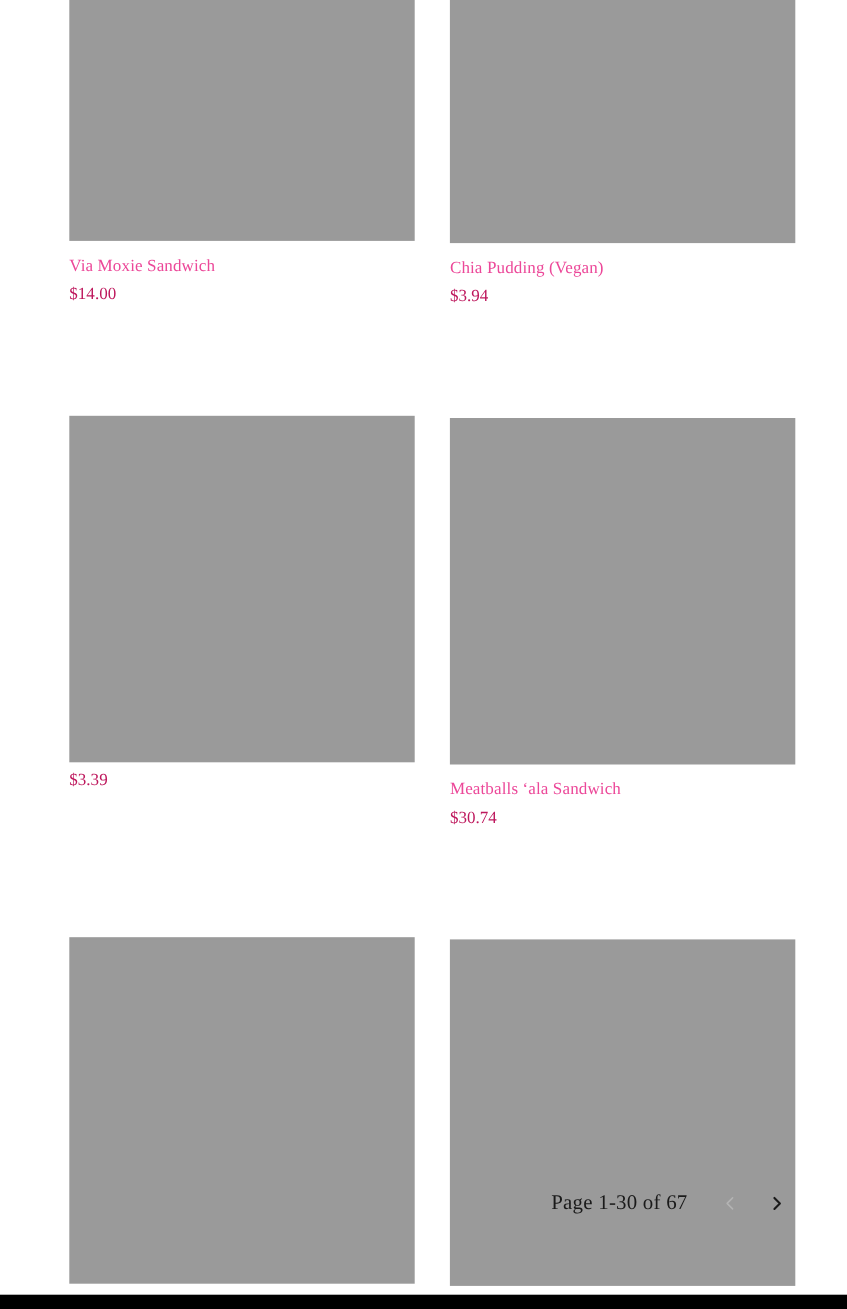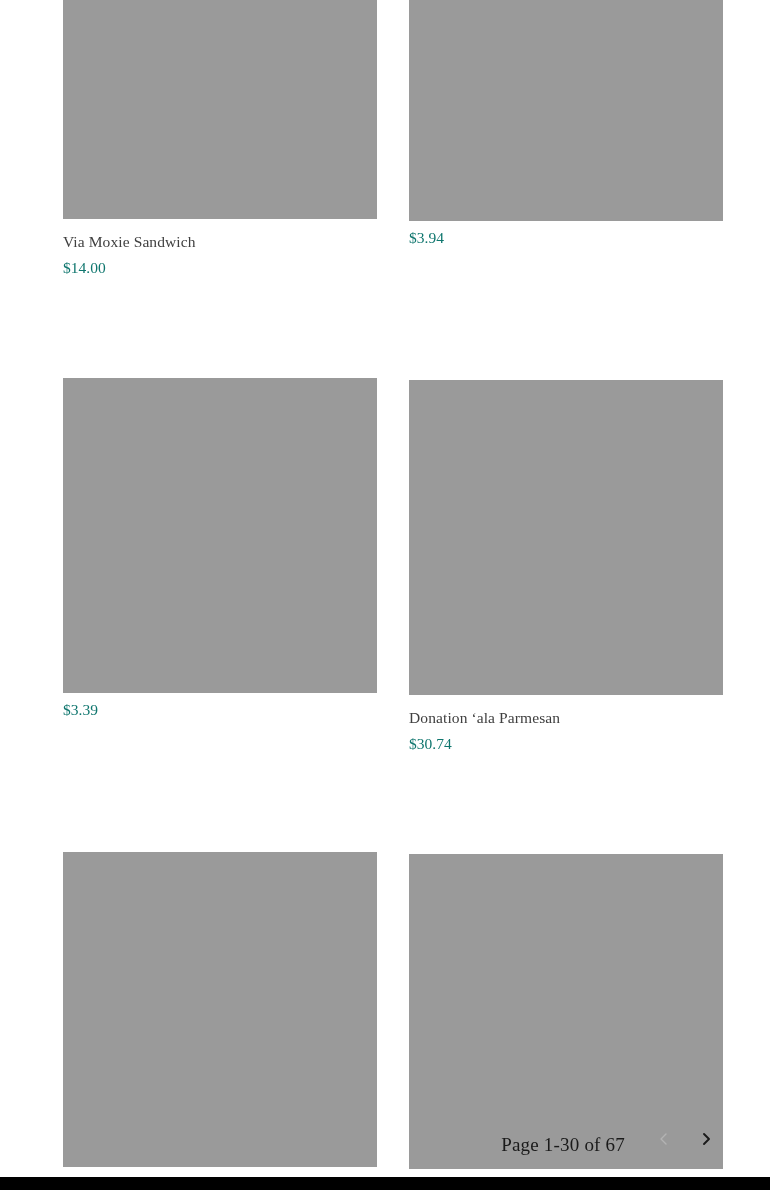--- a/index.html
+++ b/index.html
@@ -43,37 +43,37 @@
     width: 314px;
     height: 315px;
     background: #9a9a9a;
     display: block;
   }
   .product-title {
     font-size: 15.5px;
     line-height: 1.25;
     margin-top: 13px;
     letter-spacing: .1px;
-    color: #404040;
+    color: #ec4899;
   }
   .product-price {
     font-size: 15.5px;
     line-height: 1.25;
     margin-top: 7px;
-    color: #0f766e;
+    color: #be185d;
   }
 
   
   .pagination {
     position: absolute;
     left: 0;
     right: 47px;
-    top: 1122px;
+    top: 1077px;
     display: flex;
-    align-items: flex-end;
+    align-items: center;
     justify-content: flex-end;
     gap: 0;
   }
   .pagination-label {
     font-size: 19px;
     color: #1a1a1a;
     letter-spacing: .2px;
     margin-right: 22px;
   }
   .page-btn {
@@ -108,32 +108,33 @@
 <div class="product-grid">
 
   <div class="grid-row">
     <a class="product-card col-left" href="#">
       <span class="product-thumb"></span>
       <div class="product-title">Via Moxie Sandwich</div>
       <div class="product-price">$14.00</div>
     </a>
     <a class="product-card col-right" href="#">
       <span class="product-thumb"></span>
+      <div class="product-title">Chia Pudding (Vegan)</div>
       <div class="product-price">$3.94</div>
     </a>
   </div>
 
   <div class="grid-row">
     <a class="product-card col-left" href="#">
       <span class="product-thumb"></span>
       <div class="product-price">$3.39</div>
     </a>
     <a class="product-card col-right" href="#">
       <span class="product-thumb"></span>
-      <div class="product-title">Donation ʻala Parmesan</div>
+      <div class="product-title">Meatballs ʻala Sandwich</div>
       <div class="product-price">$30.74</div>
     </a>
   </div>
 
   <div class="grid-row">
     <a class="product-card col-left" href="#">
       <span class="product-thumb"></span>
       <div class="product-title">Bag of Chips</div>
 
     </a>

